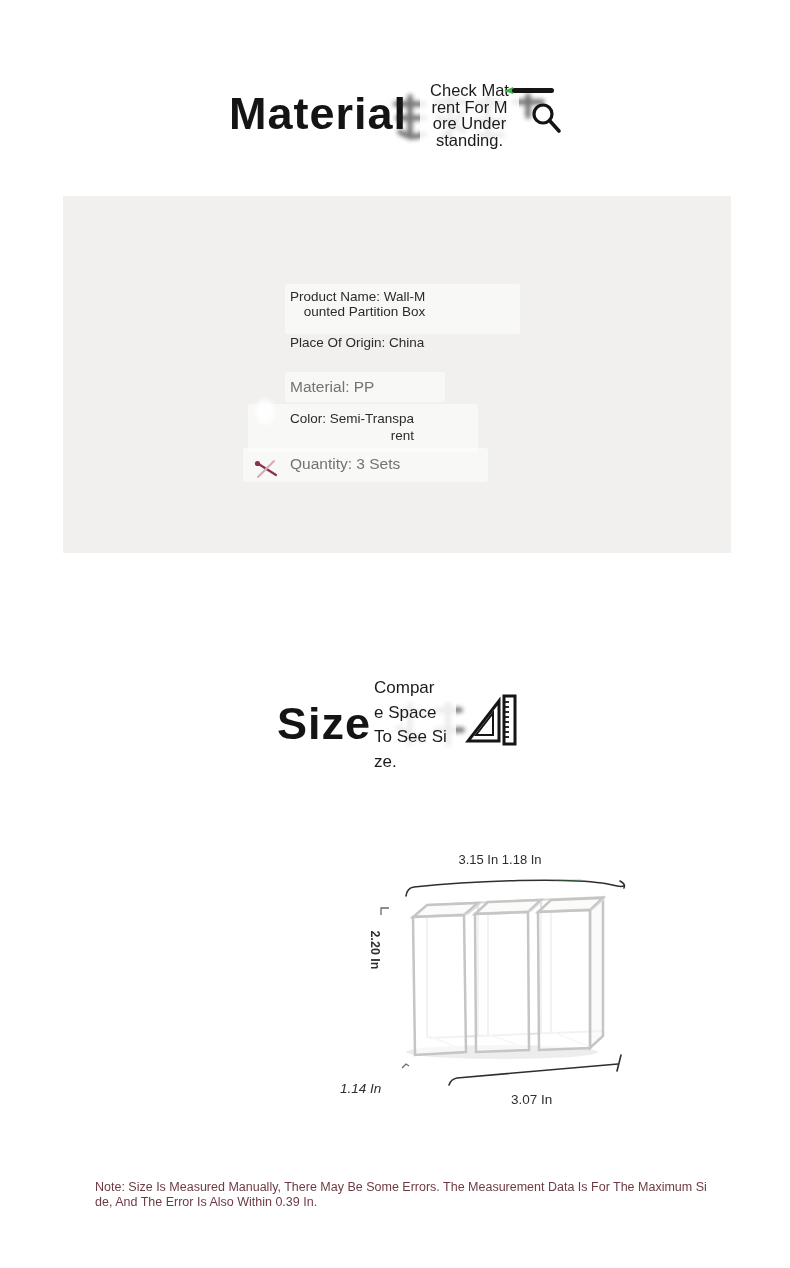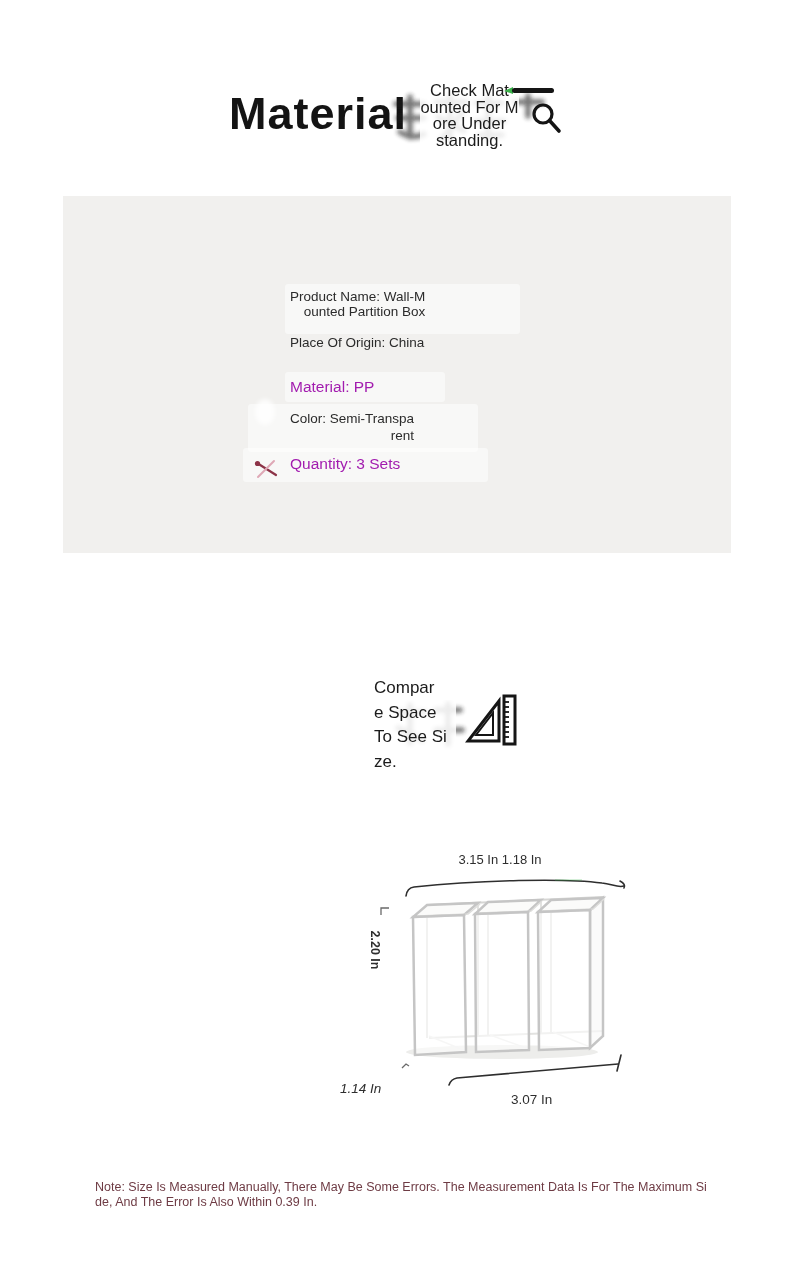--- a/index.html
+++ b/index.html
@@ -19,21 +19,21 @@
   
   .panel{background:#f1f0ee;}
   .panel-material{left:63px;top:196px;width:668px;height:357px;}
   .size-panel{left:63px;top:810px;width:218px;height:360px;}
   .hint{background:rgba(255,255,255,.5);border-radius:3px;}
   .blob{background:rgba(255,255,255,.8);border-radius:50%;filter:blur(2px);}
 
   
   .spec{color:#2b2b2b;white-space:nowrap;}
   .spec-sm{font-size:13.5px;line-height:14.5px;text-align:right;}
-  .spec-md{font-size:15.5px;color:#a21caf;}
+  .spec-md{font-size:15.5px;color:#737373;}
 
   
   .item-val{font-size:11.5px;font-weight:700;color:#1a1a1a;}
   .gray-label{color:#9c9c9c;}
   .w-num{font-size:53px;font-weight:700;line-height:1;color:#121212;}
   .w-unit{font-size:40px;font-weight:800;line-height:1;color:#121212;}
   .w-note{font-size:19px;color:#151515;}
   .pack-val{font-size:18.5px;color:#1d1d1d;white-space:nowrap;}
 
   
@@ -74,21 +74,21 @@
         <path d="M102,7 v42"></path>
         <path d="M90,31 h28"></path>
         <path d="M94,45 h22"></path>
       <path d="M128,12 h28"></path>
         <path d="M142,6 v20"></path>
     </g>
   </svg>
 
   <div class="abs sub-block mat-sub">
     <span class="sub-line">Check Mat</span>
-    <span class="sub-line">ounted For M</span>
+    <span class="sub-line">rent For M</span>
     <span class="sub-line">ore Under</span>
     <span class="sub-line">standing.</span>
   </div>
 
   <svg class="abs hdr-icon" style="left:503px;top:83px;" width="54" height="16" viewBox="0 0 54 16">
     <polygon points="1,8 10,4 10,11" fill="#3cb44b"></polygon>
     <rect x="9" y="5" width="42" height="5" rx="2.5" fill="#151515"></rect>
   </svg>
 
   <svg class="abs hdr-icon" style="left:531px;top:102px;" width="32" height="34" viewBox="0 0 32 34">
@@ -115,20 +115,21 @@
     </div>
     <div class="abs spec spec-md" style="left:227px;top:259px;">Quantity: 3 Sets</div>
 
     <svg class="abs" style="left:190px;top:263px;" width="26" height="20" viewBox="0 0 26 20">
       <line x1="4" y1="4" x2="23" y2="16" stroke="#8c3347" stroke-width="2.2" stroke-linecap="round"></line>
       <line x1="21" y1="2" x2="5" y2="18" stroke="#dfa8b6" stroke-width="2" stroke-linecap="round"></line>
       <circle cx="4.5" cy="4.5" r="2.6" fill="#8c3347"></circle>
     </svg>
   </div>
 
+  <div class="abs big-title" style="left:277px;top:698px;">Size</div>
 
   <svg class="abs deco" style="left:392px;top:700px;" width="92" height="54" viewBox="0 0 92 54">
     <g filter="url(#b1)" stroke="#1f1f1f" stroke-width="5.5" opacity="0.6" fill="none" stroke-linecap="round">
       <path d="M6,12 h26"></path>
         <path d="M18,5 v38"></path>
         <path d="M6,28 l24,12"></path>
       <path d="M44,10 h24"></path>
         <path d="M56,4 v40"></path>
         <path d="M44,30 h26"></path>
     </g>

